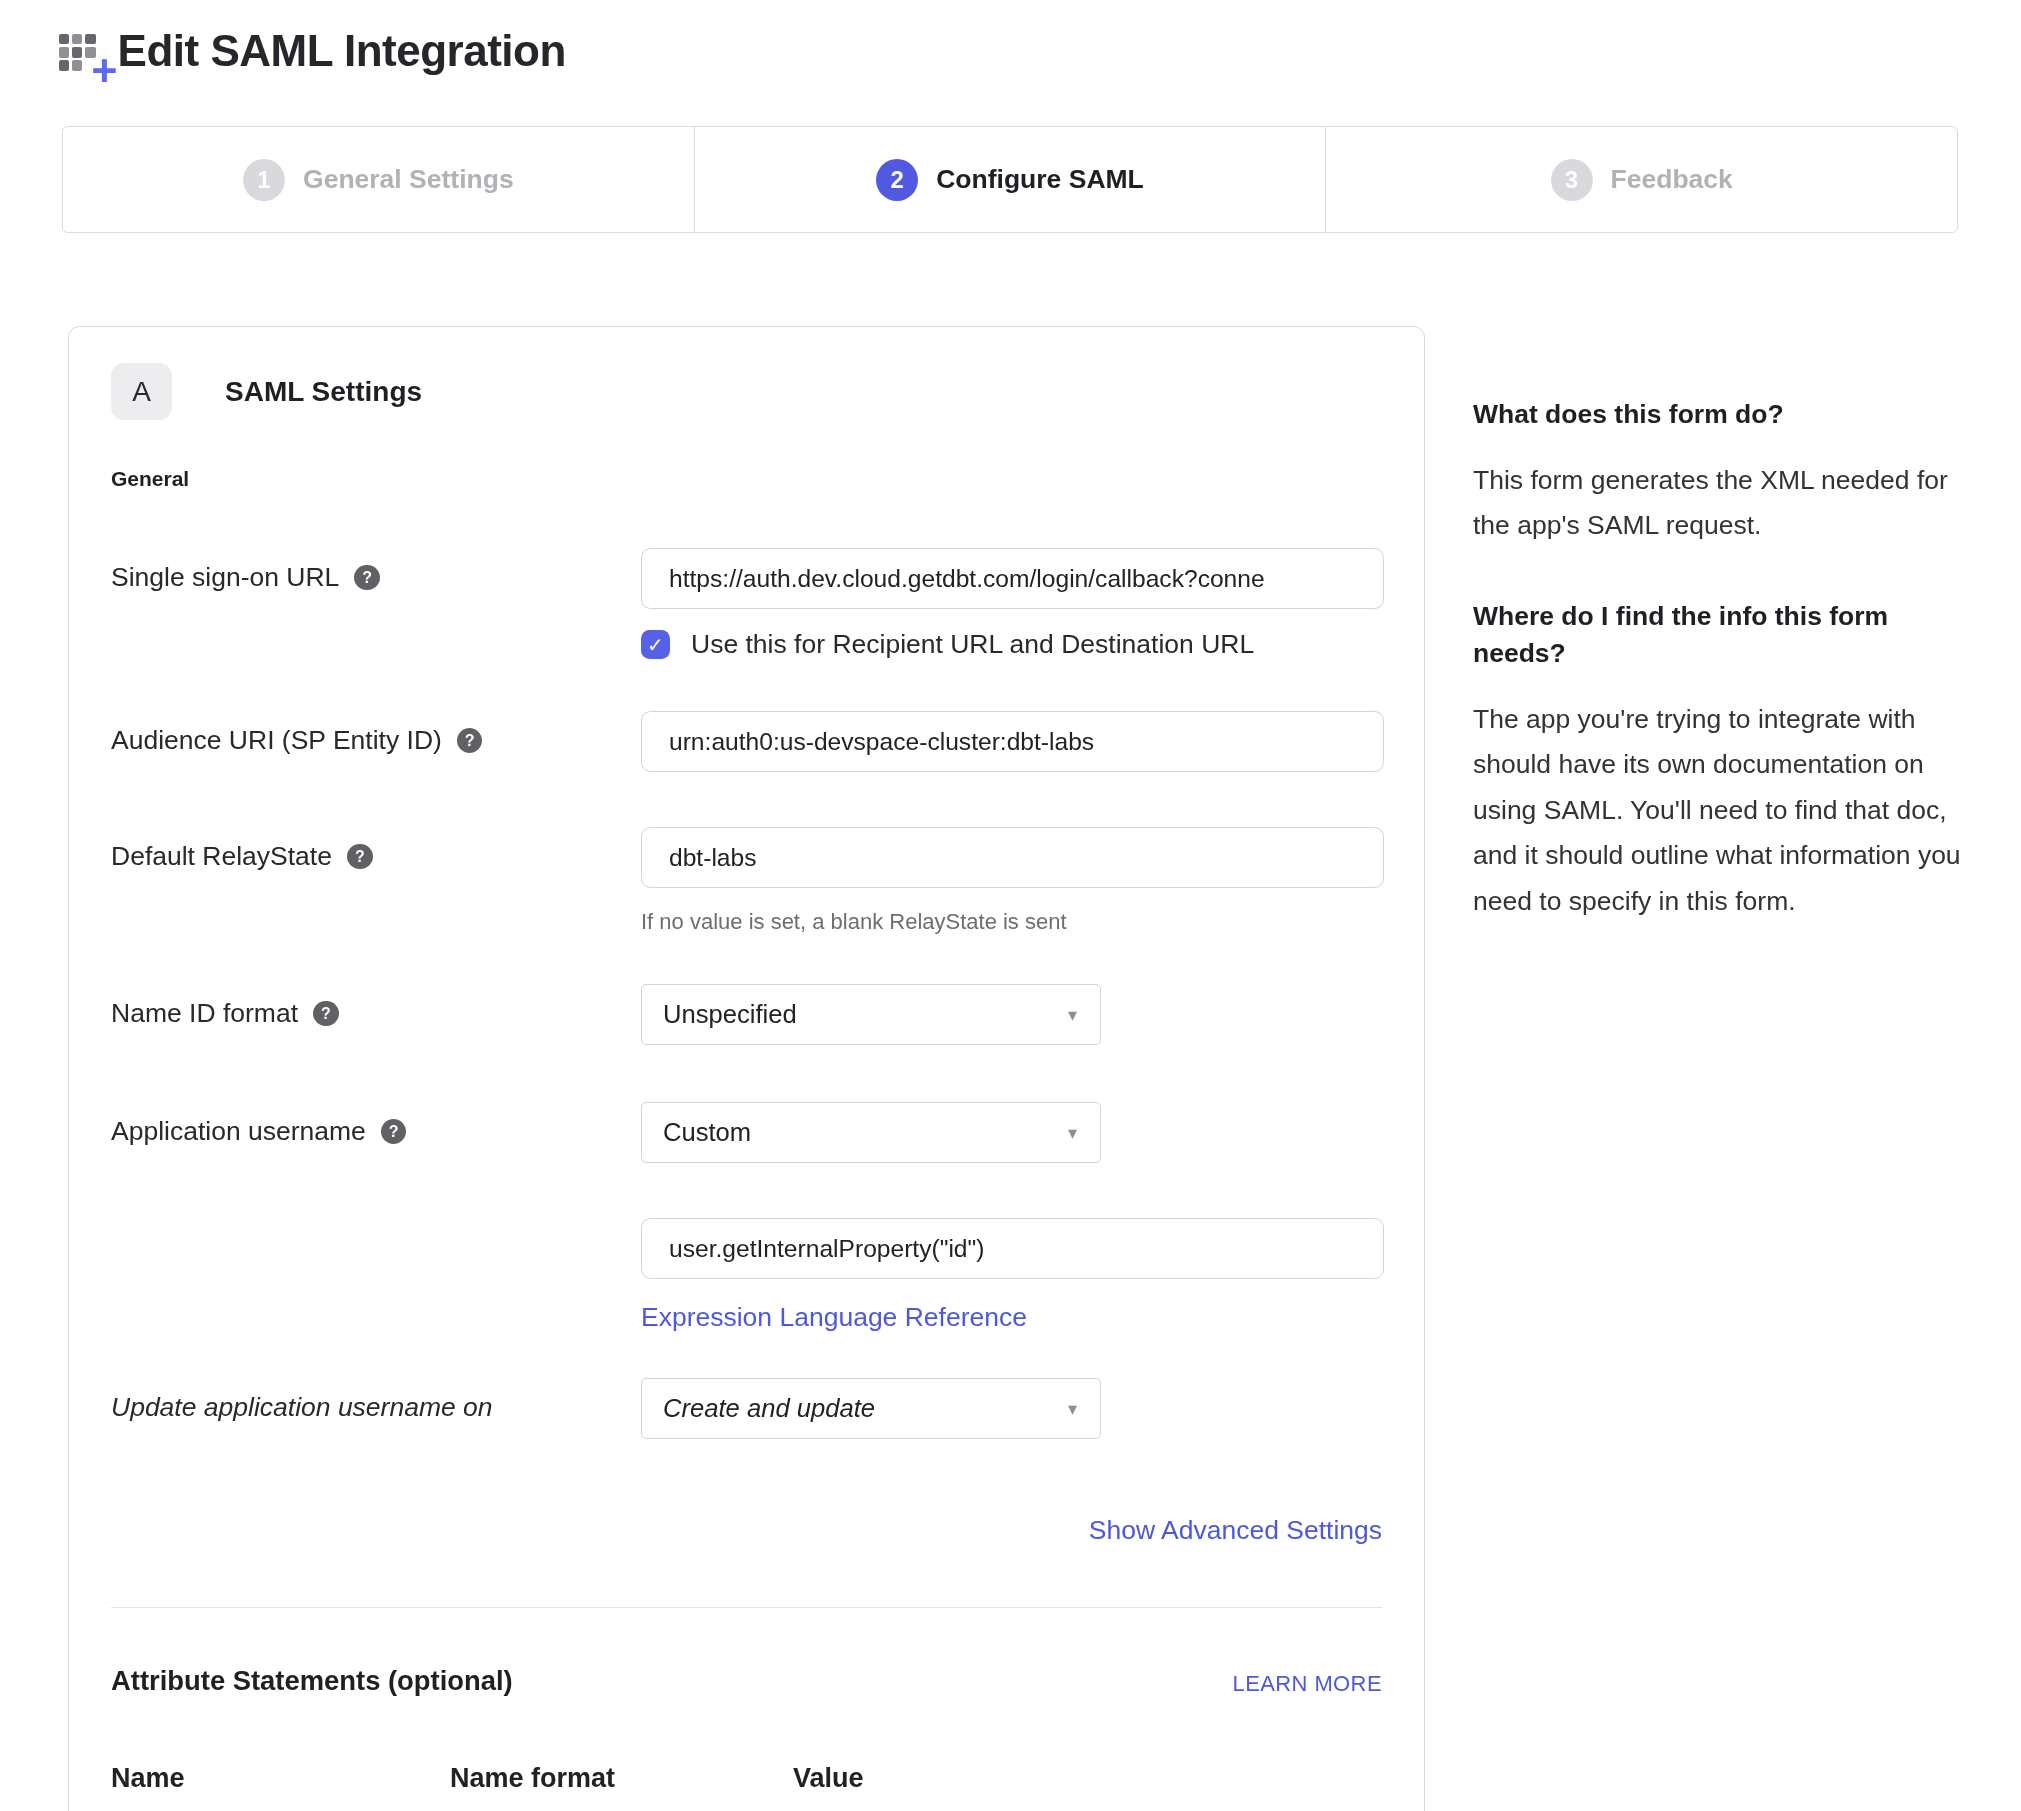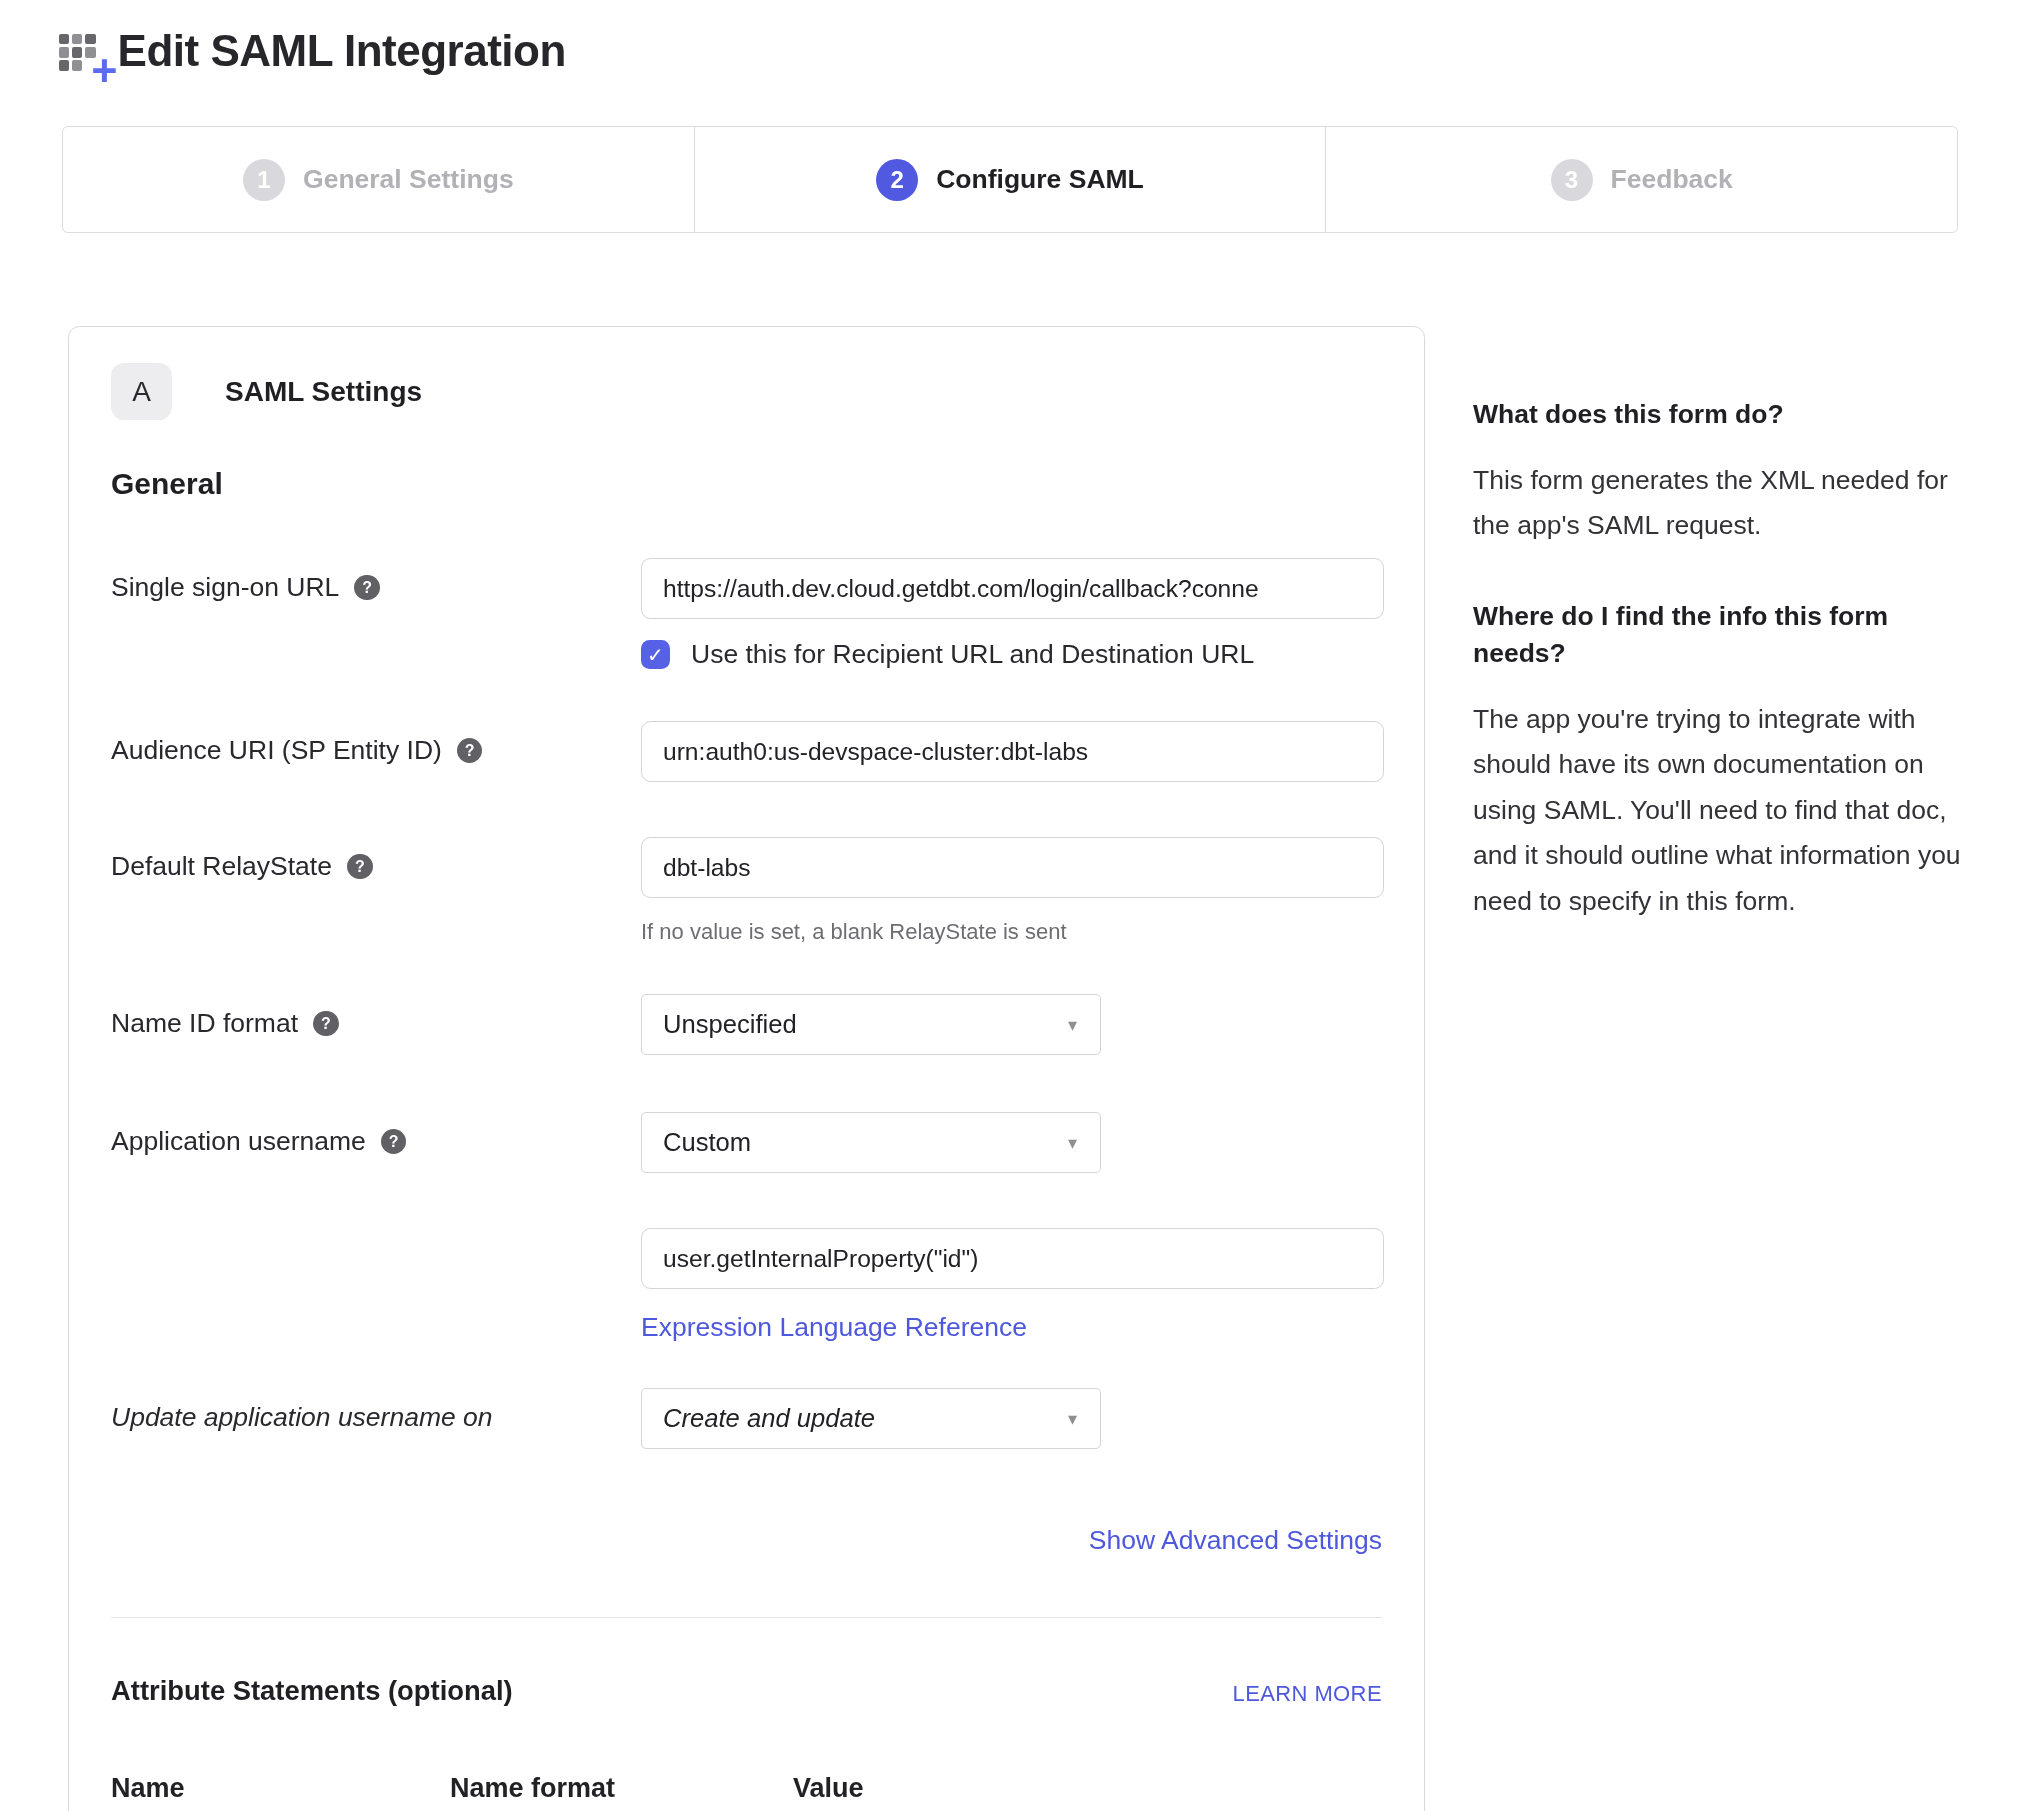--- a/index.html
+++ b/index.html
@@ -30,28 +30,28 @@
   .step.active .step-circle { background:#5059e0; }
   .step.active .step-label { color:#1f1f24; }
 
   
   .panel { position:absolute; left:68px; top:326px; width:1357px; height:1552px;
     border:1.9px solid #d9d9dd; border-radius:11.4px; background:#fff; padding:36px 42px; }
   .panel-head { display:flex; align-items:center; }
   .badge { width:61px; height:57px; background:#ededef; border-radius:13.2px; color:#2a2a2e;
     font-size:28px; font-weight:500; display:flex; align-items:center; justify-content:center; }
   .panel-title { margin-left:53px; font-size:28px; font-weight:700; }
-  .section-title { margin-top:47px; font-size:30px; font-weight:700; }
+  .section-title { margin-top:47px; font-size:21px; font-weight:700; }
 
   .frow { display:grid; grid-template-columns:530px 1fr; align-items:start; }
   .flabel { display:flex; align-items:center; gap:15px; padding-top:14px; font-size:26.5px; color:#28282d; }
   .help-icon { width:25.6px; height:25.6px; border-radius:50%; background:#606065; color:#fff;
     font-size:16px; font-weight:700; display:inline-flex; align-items:center; justify-content:center; flex:0 0 auto; }
 
-  .tinput { width:743px; height:61px; border:1.9px solid #d4d4d8; border-radius:9.5px; padding:0 21px;
+  .tinput { width:743px; height:61px; border:1.9px solid #d4d4d8; border-radius:9.5px; padding:0 27px;
     font-size:24.6px; color:#222226; background:#fff; font-family:inherit; outline:none; }
   .dropdown { width:460px; height:61px; border:1.9px solid #d4d4d8; border-radius:5px;
     display:flex; align-items:center; padding:0 21px; font-size:25.6px; color:#222226;
     position:relative; background:#fff; cursor:default; }
   .caret-icon { position:absolute; right:23px; color:#8e8e93; font-size:18px; }
 
   .checkrow { display:flex; align-items:center; margin-top:20px; }
   .checkbox { width:29px; height:29px; border-radius:8.5px; background:#5661e6; color:#fff;
     display:flex; align-items:center; justify-content:center; font-size:20px; font-weight:700; flex:0 0 auto; }
   .checklabel { margin-left:21px; font-size:26.5px; color:#28282d; }

